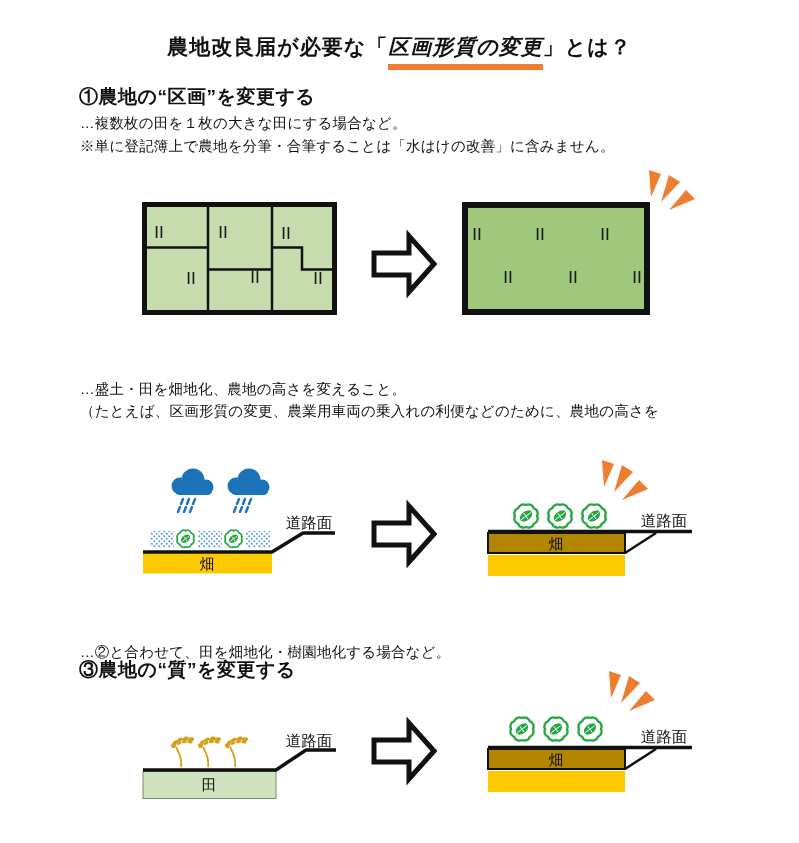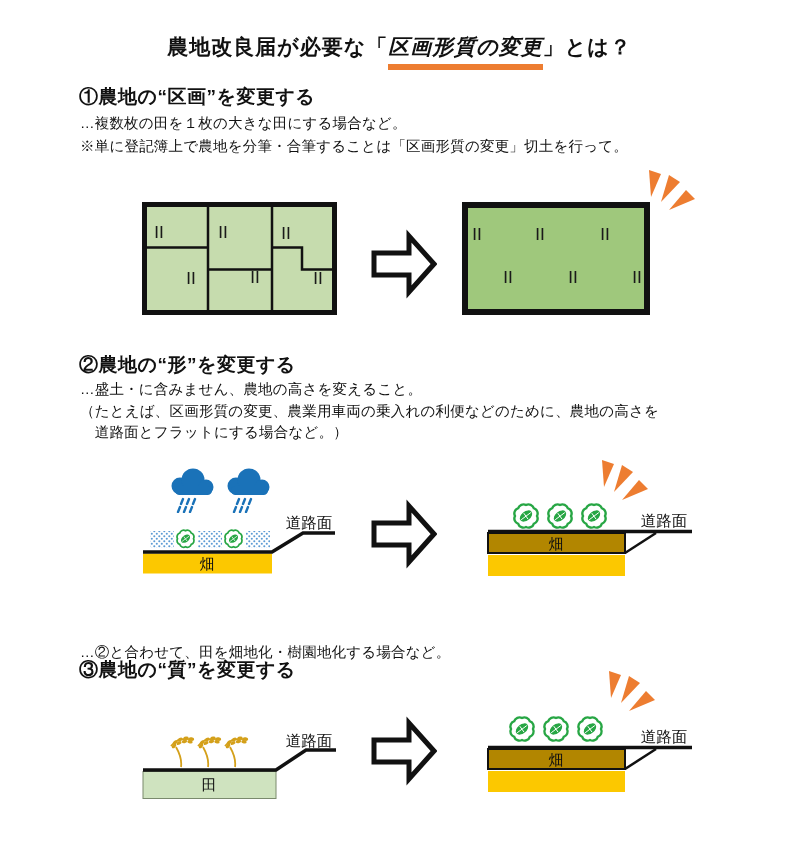--- a/index.html
+++ b/index.html
@@ -90,21 +90,21 @@
 
 <div class="page">
 
   <div class="title">
     <span>農地改良届が必要な「</span><span class="hl">区画形質の変更</span><span>」とは？</span>
   </div>
 
   <div class="heading h-s1">①農地の“区画”を変更する</div>
   <div class="bodytext b-s1">
     <div>…複数枚の田を１枚の大きな田にする場合など。</div>
-    <div>※単に登記簿上で農地を分筆・合筆することは「区画形質の変更」切土を行って。</div>
+    <div>※単に登記簿上で農地を分筆・合筆することは「水はけの改善」に含みません。</div>
   </div>
 
   <svg class="dg" style="left:142px;top:202px" width="195" height="113" viewBox="0 0 195 113">
     <rect class="f-light" x="2.5" y="2.5" width="190" height="108"></rect>
     <path class="parcel-line" d="M66,3 V110 M130,3 V110 M3,45.5 H66 M66,67.5 H130 M130,45.5 H160 V67.5 H192"></path>
     <use href="#paddy" x="13.5" y="24" width="7" height="12"></use>
     <use href="#paddy" x="77.5" y="24" width="7" height="12"></use>
     <use href="#paddy" x="140.5" y="25" width="7" height="12"></use>
     <use href="#paddy" x="45.5" y="70" width="7" height="12"></use>
     <use href="#paddy" x="109.5" y="69" width="7" height="12"></use>
@@ -122,25 +122,23 @@
     <use href="#paddy" x="139.5" y="26" width="7" height="12"></use>
     <use href="#paddy" x="42.5" y="69" width="7" height="12"></use>
     <use href="#paddy" x="107.5" y="69" width="7" height="12"></use>
     <use href="#paddy" x="171.5" y="69" width="7" height="12"></use>
   </svg>
 
   <svg class="dg" style="left:640px;top:170px" width="60" height="50" viewBox="0 0 60 50">
     <use href="#sparkle" width="60" height="50"></use>
   </svg>
 
-  <div class="heading h-s2">②農地の“形”を変更する</div>
   <div class="bodytext b-s2">
-    <div>…盛土・に含みません、農地の高さを変えること。</div>
+    <div>…盛土・田を畑地化、農地の高さを変えること。</div>
     <div>（たとえば、区画形質の変更、農業用車両の乗入れの利便などのために、農地の高さを</div>
-    <div>　道路面とフラットにする場合など。）</div>
   </div>
 
   <svg class="dg" style="left:138px;top:460px" width="200" height="125" viewBox="0 0 200 125">
     <use href="#cloud" x="28" y="5" width="52" height="48"></use>
     <use href="#cloud" x="84" y="5" width="52" height="48"></use>
     <rect x="12" y="71" width="24" height="17" fill="url(#waterdots)"></rect>
     <rect x="60" y="71" width="24" height="17" fill="url(#waterdots)"></rect>
     <rect x="108" y="71" width="24" height="17" fill="url(#waterdots)"></rect>
     <use href="#veg" x="36.5" y="67" width="22" height="22"></use>
     <use href="#veg" x="84.5" y="67" width="22" height="22"></use>

